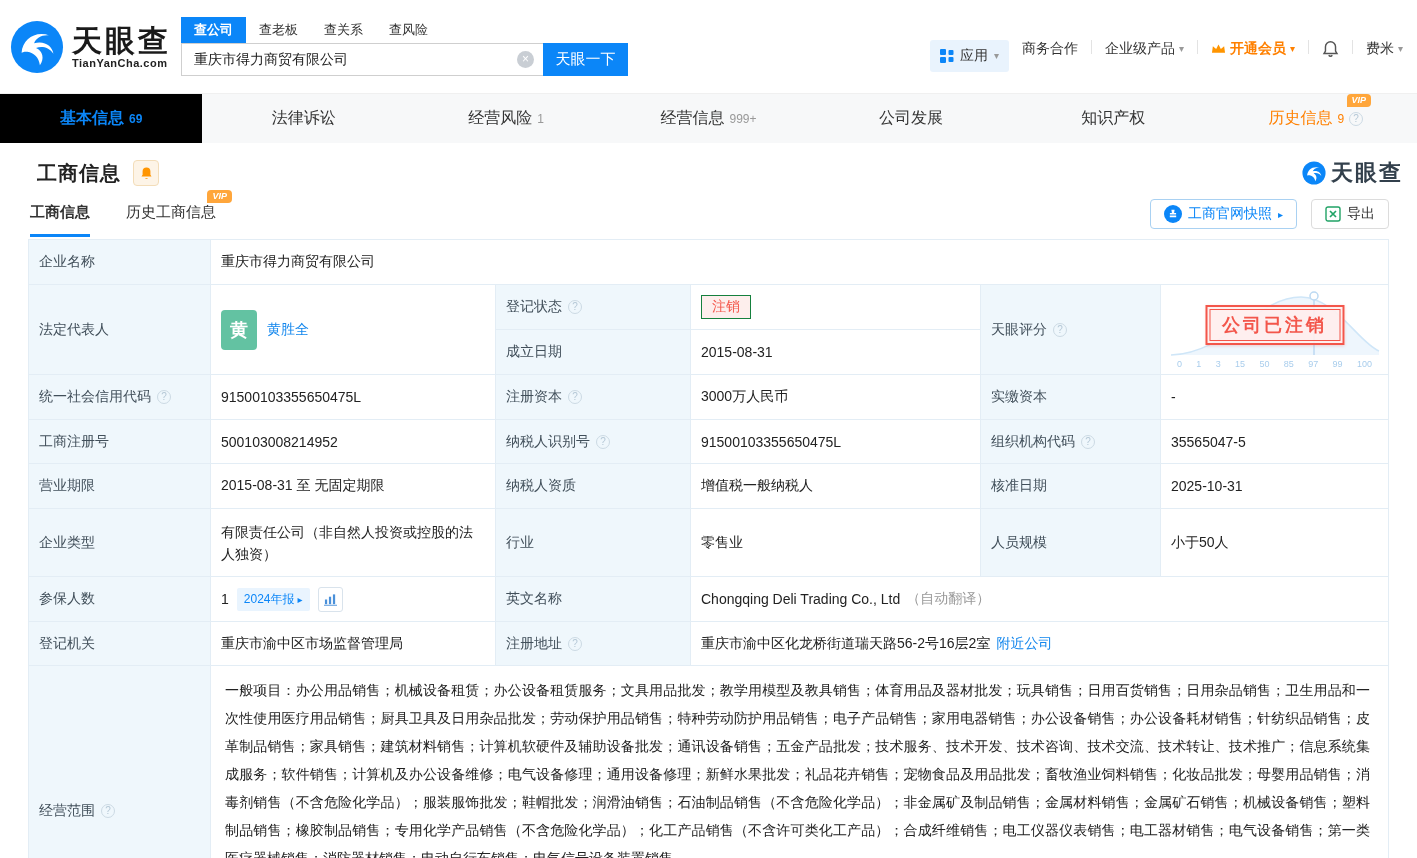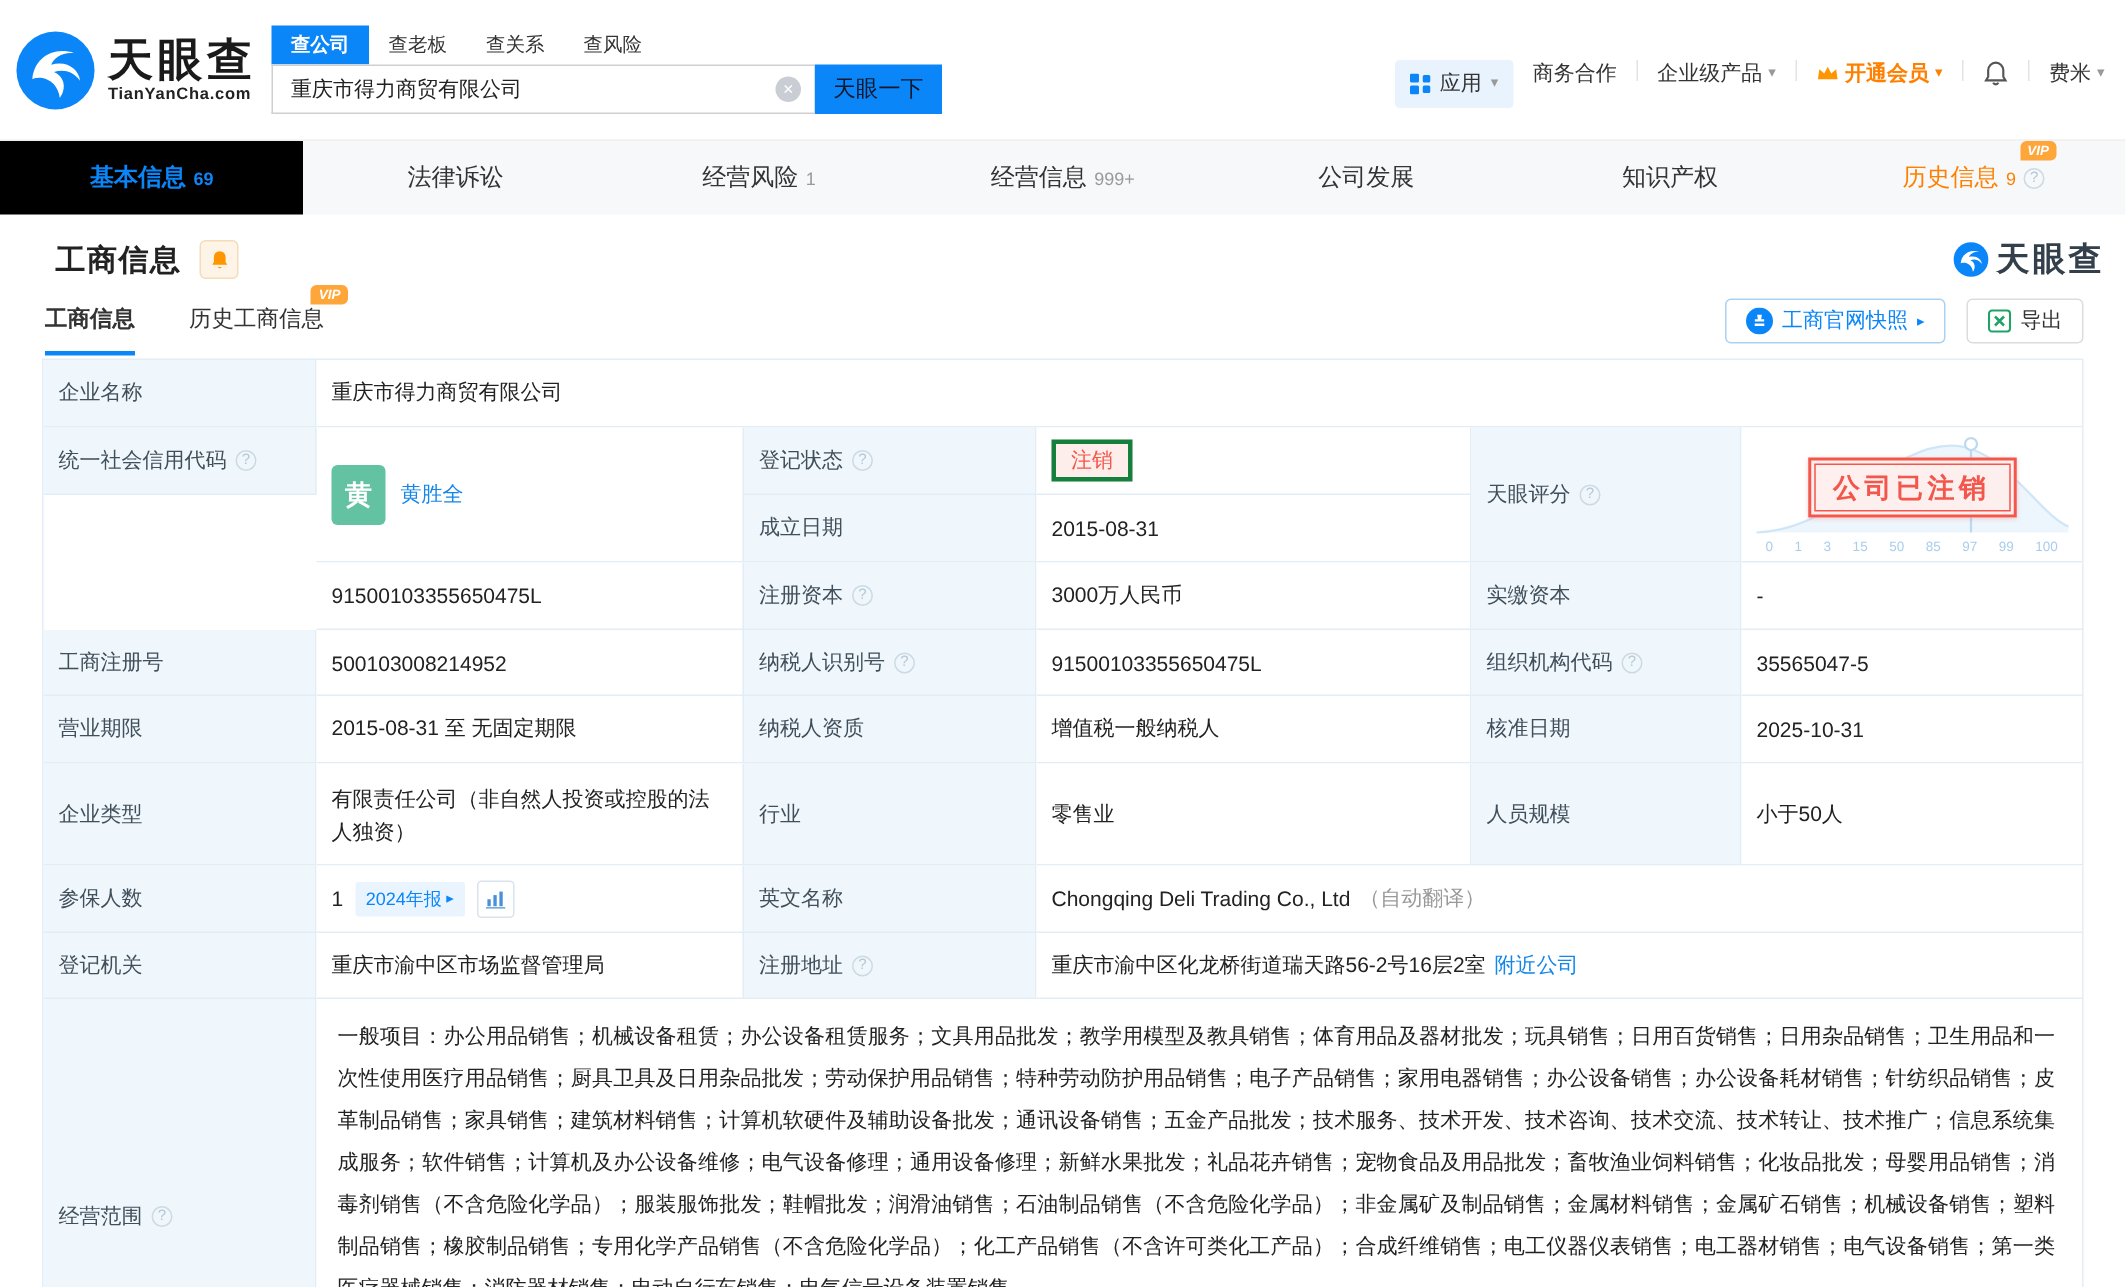--- a/index.html
+++ b/index.html
@@ -17,21 +17,21 @@
   .search-block { margin-left:10px; }
   .search-tabs { display:flex; align-items:flex-end; }
   .search-tab { font-size:13px; color:#333; padding:4px 13px; cursor:pointer; }
   .search-tab.active { background:#0b86f8; color:#fff; font-weight:bold; }
   .search-row { display:flex; }
   .search-input-wrap { position:relative; }
   .search-input { width:362px; height:33px; border:1px solid #cfcfcf; border-right:none; outline:none;
                   padding:0 34px 0 12px; font-size:14px; color:#222; }
   .clear-btn { position:absolute; right:9px; top:8px; width:17px; height:17px; border-radius:50%;
                background:#c9ced4; color:#fff; font-size:12px; line-height:17px; text-align:center; cursor:pointer; }
-  .search-btn { width:85px; height:33px; background:#0b86f8; color:#0f172a; border:none; font-size:15px; cursor:pointer; }
+  .search-btn { width:85px; height:33px; background:#0b86f8; color:#ffffff; border:none; font-size:15px; cursor:pointer; }
   .top-menu { margin-left:auto; display:flex; align-items:flex-start; gap:13px; font-size:14px; color:#333; margin-top:18px; }
   .menu-chip { background:#e9f3fd; border-radius:3px; padding:7px 10px; display:flex; align-items:center; gap:6px; cursor:pointer; }
   .menu-item { cursor:pointer; display:flex; align-items:center; gap:4px; white-space:nowrap; }
   .vip-link { color:#ff8000; font-weight:bold; }
   .caret { font-size:10px; color:#999; }
   .vip-link .caret { color:#ff8000; }
   .vdiv { width:1px; height:14px; background:#e3e3e3; }
 
   
   .navbar { height:50px; background:#f7f8f9; border-top:1px solid #f0f0f0; display:flex; }
@@ -74,21 +74,21 @@
   .info-table { margin:2px 0 0 28px; width:1361px; display:grid;
                 grid-template-columns:182px 285px 195px 290px 180px 1fr;
                 grid-template-rows:45px 45px 45px 45px 44px 45px 68px 45px 44px 290px;
                 border-top:1px solid #e3edf5; border-left:1px solid #e3edf5; font-size:14px; }
   .cell { border-right:1px solid #e3edf5; border-bottom:1px solid #e3edf5; padding:0 14px 0 10px;
           display:flex; align-items:center; gap:6px; color:#222; background:#fff; overflow:hidden; }
   .cell.lab { background:#eff7fc; color:#414f5a; padding-left:10px; }
   .cell a, .link { color:#1286ed; text-decoration:none; cursor:pointer; }
   .avatar { width:36px; height:40px; border-radius:4px; background:#63c2a2; color:#fff; font-size:18px;
             font-weight:bold; display:flex; align-items:center; justify-content:center; flex:none; }
-  .status-badge { color:#f4564a; background:#fdeeec; border:3px solid #15803d; padding:2px 10px; font-size:14px; }
+  .status-badge { color:#f4564a; background:#fdeeec; border:1px solid #15803d; padding:2px 10px; font-size:14px; }
   .chip-report { background:#e9f4fe; color:#0b86f8; font-size:12px; padding:3px 7px; border-radius:2px;
                  cursor:pointer; display:inline-flex; align-items:center; gap:3px; }
   .icon-box { width:25px; height:25px; border:1px solid #d9e3ec; border-radius:3px; display:flex;
               align-items:center; justify-content:center; cursor:pointer; background:#fff; }
   .gray-note { color:#999; }
   .cell.wrap2 span { line-height:22px; }
   .scope-cell { align-items:flex-start; padding:10px 18px 10px 14px; }
   .scope-text { line-height:28px; text-align:justify; color:#222; }
   .scope-lab { align-items:center; }
 
@@ -259,20 +259,23 @@
 
 <div class="info-table">
 
   <div class="cell lab" style="grid-column:1">
       <span>企业名称</span>
     </div>
   <div class="cell" style="grid-column:2 / 7">
       <span>重庆市得力商贸有限公司</span>
     </div>
 
+  <div class="cell lab" style="grid-column:1; grid-row:2 / 4">
+      <span>法定代表人</span>
+    </div>
   <div class="cell" style="grid-column:2; grid-row:2 / 4; gap:10px">
     <span class="avatar">黄</span>
     <a>黄胜全</a>
   </div>
   <div class="cell lab" style="grid-column:3; grid-row:2">
     <span>登记状态</span>
       <span class="help">?</span>
   </div>
   <div class="cell" style="grid-column:4; grid-row:2">
     <span class="status-badge">注销</span>

